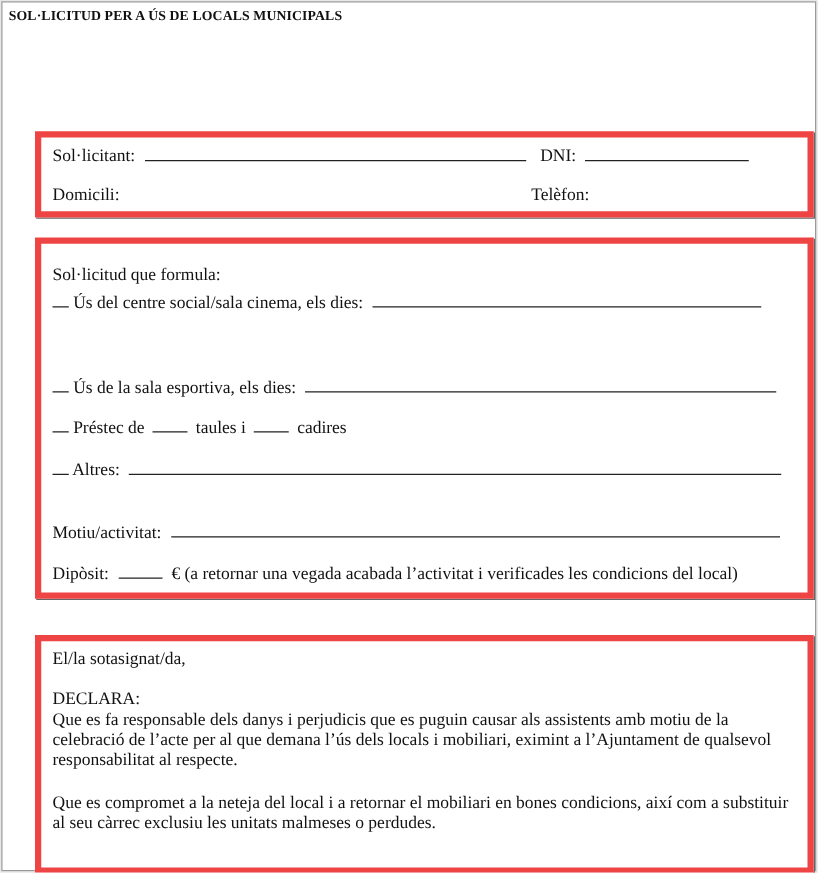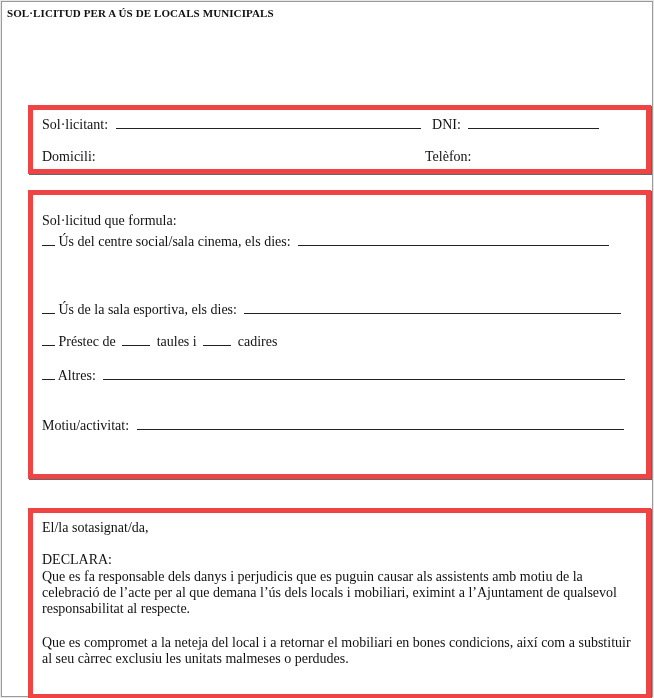--- a/index.html
+++ b/index.html
@@ -64,20 +64,25 @@
       <span class="ul" style="width:13px;"></span>
       <span>Altres:</span>
       <span class="ul" style="width:522px; margin-left:4px;"></span>
     </div>
 
     <div class="row" style="left:9px; top:223px;">
       <span>Motiu/activitat:</span>
       <span class="ul" style="width:487px; margin-left:4px;"></span>
     </div>
 
+    <div class="row" style="left:9px; top:256px;">
+      <span>Dipòsit:</span>
+      <span class="ul" style="width:35px; margin:0 4px;"></span>
+      <span>€ (a retornar una vegada acabada l’activitat i verificades les condicions del local)</span>
+    </div>
   </div>
 
   <div class="box box3">
     <div class="para" style="top:7px;">El/la sotasignat/da,</div>
     <div class="para" style="top:39px;">DECLARA:</div>
     <div class="para" style="top:56px;">Que es fa responsable dels danys i perjudicis que es puguin causar als assistents amb motiu de la celebració de l’acte per al que demana l’ús dels locals i mobiliari, eximint a l’Ajuntament de qualsevol responsabilitat al respecte.</div>
     <div class="para" style="top:122px;">Que es compromet a la neteja del local i a retornar el mobiliari en bones condicions, així com a substituir al seu càrrec exclusiu les unitats malmeses o perdudes.</div>
   </div>
 </div>
 

